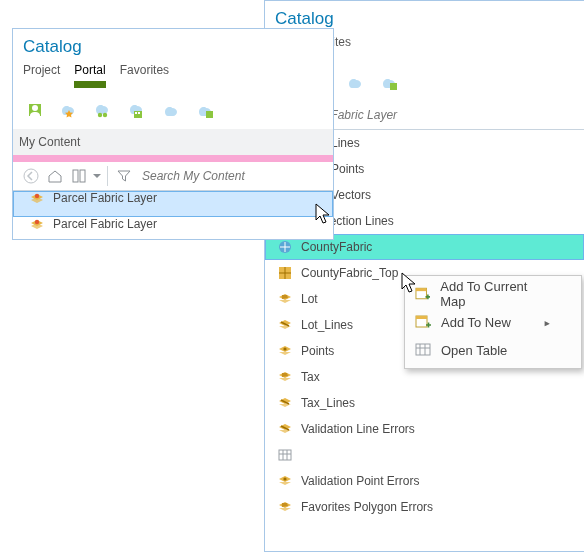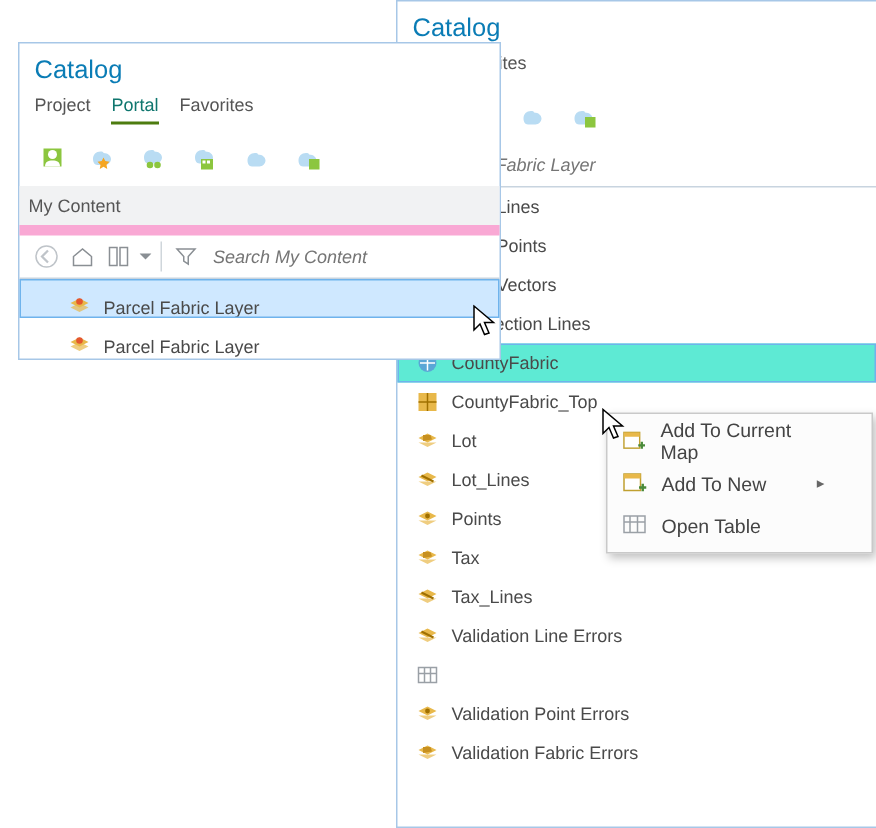--- a/index.html
+++ b/index.html
@@ -1,28 +1,28 @@
 <!DOCTYPE html>
 <html><head>
 <meta charset="utf-8">
 <style>
 html,body{margin:0;padding:0;font-family:"Segoe UI",Arial,sans-serif;font-size:12px;color:#4a4a4a;background:#fff;width:584px;height:552px;overflow:hidden;position:relative}
 .panel{position:absolute;border:1px solid #a7c7e7;background:#fff;box-sizing:border-box}
 .title{color:#0a7cb5;font-size:17px;padding:8px 10px 2px 10px}
 .tabs{display:flex;gap:14px;padding:4px 10px 6px 10px;font-size:12px;color:#555}
 .tab{padding-bottom:4px}
-.tab.active{color:#0f766e;border-bottom:2px solid #4d7c0f}
+.tab.active{color:#000000;border-bottom:7px solid #4d7c0f}
 .icon-row{display:flex;gap:10px;padding:4px 10px 4px 10px}
 .icon-row svg{width:24px;height:24px}
 .section-label{background:#f1f2f3;padding:6px 6px;font-size:12px;color:#555}
 .toolbar{display:flex;align-items:center;border-top:7px solid #f9a8d4;border-bottom:1px solid #c8d4df;height:28px;padding:0 6px}
 .tool-btn{width:24px;height:24px;display:flex;align-items:center;justify-content:center;color:#888}
 .search-box{flex:1;font-style:italic;color:#7a8894;padding-left:6px;font-size:12px;border:none;outline:none}
 .list{font-size:12px}
-.item{display:flex;align-items:flex-end;height:26px;padding-left:32px;gap:8px}
+.item{display:flex;align-items:flex-start;height:26px;padding-left:16px;gap:8px}
 .item svg{width:16px;height:16px;flex-shrink:0}
 .item.selfocus{background:#cfe8ff;outline:1px solid #6fb3ec;outline-offset:-1px}
 .tree-item{display:flex;align-items:center;height:26px;padding-left:12px;gap:8px}
 .tree-item svg{width:16px;height:16px;flex-shrink:0}
 .tree-item.sel{background:#5eead4;outline:1px solid #6fb3ec;outline-offset:-1px}
 .ctxmenu{position:absolute;background:#fcfcfc;border:1px solid #c9c9c9;box-shadow:2px 3px 6px rgba(0,0,0,.25);font-size:13px;padding:4px 0;z-index:20}
 .ctxitem{display:flex;align-items:center;height:28px;padding:0 30px 0 10px;gap:10px;color:#444}
 .ctxitem svg{width:16px;height:16px}
 .ctxarrow{margin-left:auto;font-family:monospace;color:#666}
 .cursor{position:absolute;width:18px;height:24px;z-index:30;pointer-events:none}
@@ -168,21 +168,21 @@
           <circle cx="8" cy="6" r="1.6" fill="#a07000"></circle>
         </svg>
         <span>Validation Point Errors</span>
       </div>
       <div class="tree-item">
         <svg viewBox="0 0 16 16">
           <path fill="#e8b84a" d="M2 6l6-3 6 3-6 3z"></path>
           <path fill="#e8b84a" opacity=".7" d="M2 9l6 3 6-3"></path>
           <path fill="#c79020" d="M5 4l5 0 1 3-6 1z"></path>
         </svg>
-        <span>Validation Fabric Errors</span>
+        <span>Favorites Polygon Errors</span>
       </div>
     </div>
 </div>
 
 <div class="panel" style="left:12px;top:28px;width:322px;height:212px;z-index:10">
   <div class="title">Catalog</div>
   <div class="tabs">
     <div class="tab">Project</div>
     <div class="tab active">Portal</div>
     <div class="tab">Favorites</div>

